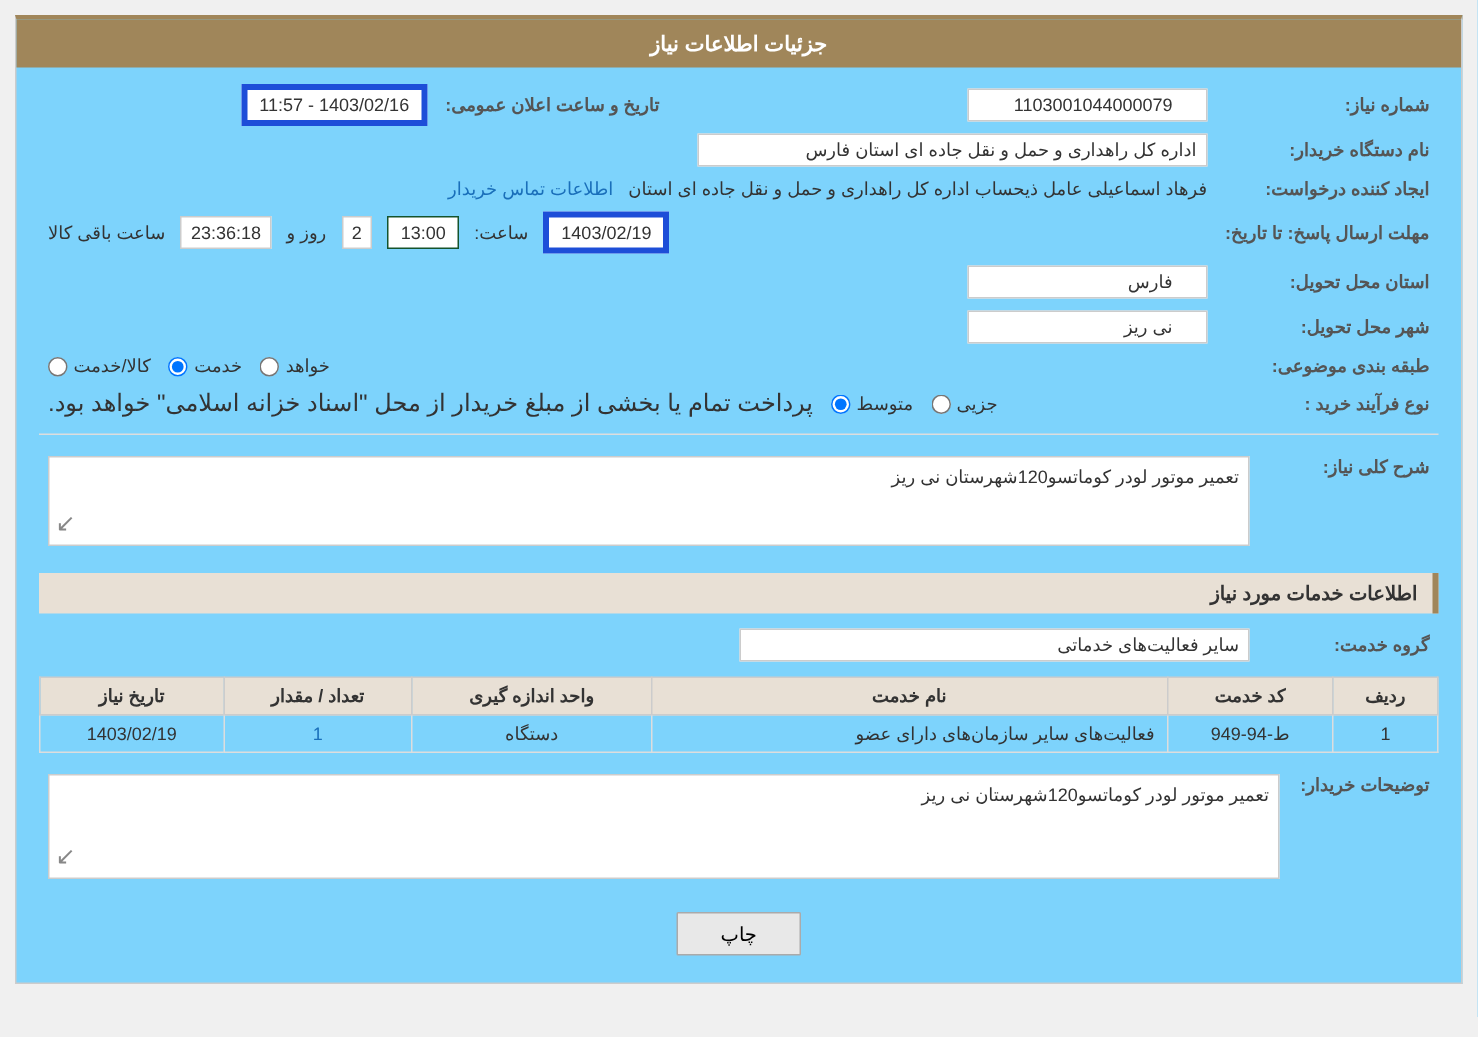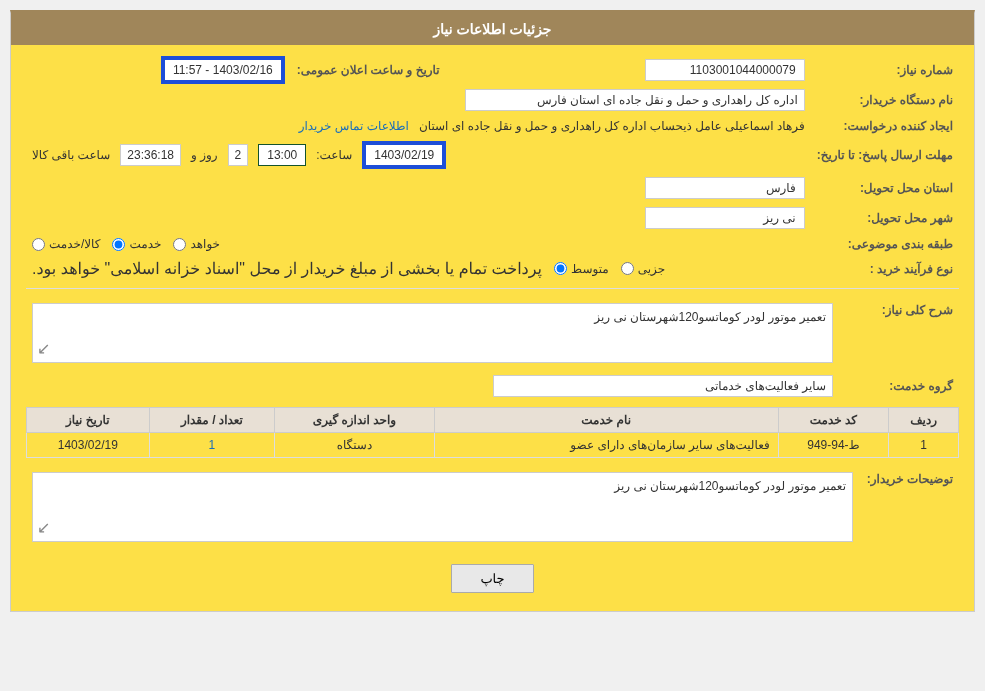--- a/index.html
+++ b/index.html
@@ -10,21 +10,21 @@
       direction: rtl;
       color: #333;
     }
     .page-wrapper {
       width: 985px;
       min-height: 691px;
       background: #f0f0f0;
       padding: 10px;
     }
     .main-card {
-      background: #fde047;
+      background: #7dd3fc;
       border: 1px solid #ccc;
       border-top: 3px solid #a0865a;
     }
     .card-header {
       background: #a0865a;
       color: #fff;
       text-align: center;
       padding: 8px 15px;
       font-size: 14px;
       font-weight: bold;
@@ -47,21 +47,21 @@
       text-align: right;
       font-weight: bold;
       width: 120px;
     }
     .value-cell {
       text-align: right;
     }
     .input-box {
       border: 1px solid #ccc;
       background: #fff;
-      padding: 3px 8px;
+      padding: 3px 22px;
       display: inline-block;
       min-width: 160px;
       text-align: right;
     }
     .input-box-wide {
       border: 1px solid #ccc;
       background: #fff;
       padding: 3px 6px;
       display: inline-block;
       width: 340px;
@@ -309,20 +309,21 @@
           <td class="value-cell">
             <div class="description-box">
               <span>تعمیر موتور لودر کوماتسو120شهرستان نی ریز</span>
               <span class="desc-arrow">↙</span>
             </div>
           </td>
         </tr>
       </tbody>
         </table>
 
+      <div class="section-title">اطلاعات خدمات مورد نیاز</div>
 
       <table class="info-table">
         <tbody>
             <tr>
           <td class="label-cell">گروه خدمت:</td>
           <td class="value-cell">
             <span class="input-box-wide">سایر فعالیت‌های خدماتی</span>
           </td>
         </tr>
       </tbody>

